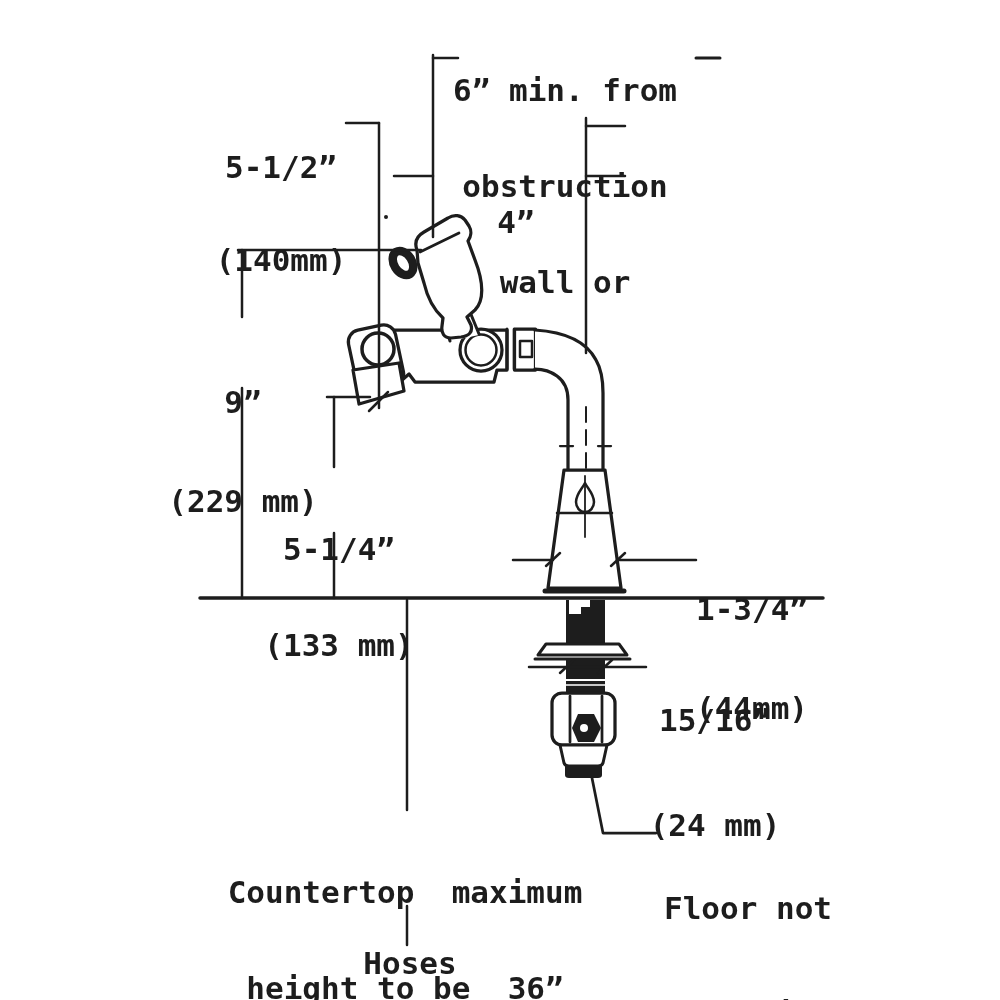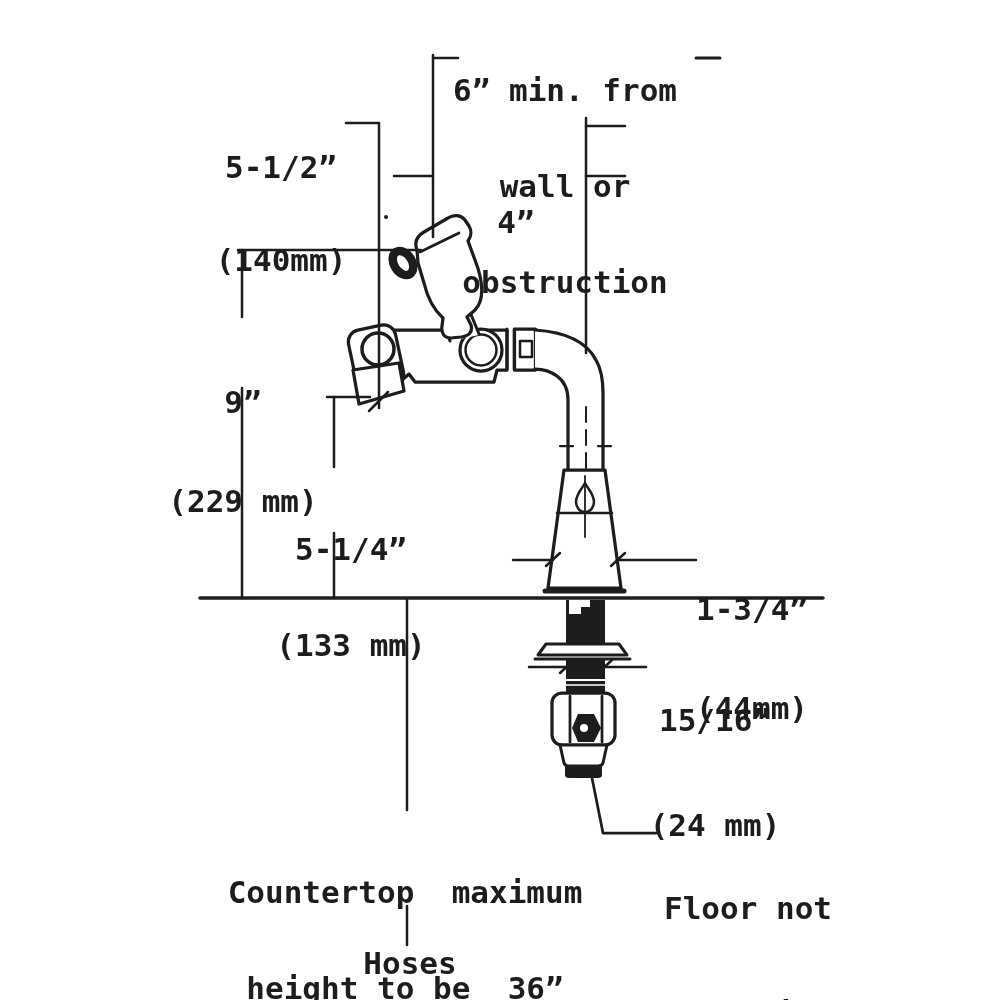--- a/index.html
+++ b/index.html
@@ -137,39 +137,39 @@
         <line x1="529" y1="667" x2="646" y2="667"></line>
         <line x1="560" y1="673" x2="574" y2="660"></line>
         <line x1="598" y1="673" x2="612" y2="660"></line>
         <circle cx="386" cy="217" r="2" fill="currentColor" stroke="none"></circle>
       </g>
     </g>
   </svg>
 
   <div class="dim" style="left:420px; top:10px; width:290px;">
     <div>6” min. from</div>
+    <div>obstruction</div>
     <div>wall or</div>
-    <div>obstruction</div>
   </div>
 
   <div class="dim lh31" style="left:201px; top:90px; width:160px;">
     <div>5-1/2”</div>
     <div>(140mm)</div>
   </div>
 
   <div class="dim lh33" style="left:436px; top:140px; width:160px;">
     <div>4”</div>
   </div>
 
   <div class="dim lh33" style="left:163px; top:320px; width:160px;">
     <div>9”</div>
     <div>(229 mm)</div>
   </div>
 
-  <div class="dim" style="left:271px; top:469px; width:160px;">
+  <div class="dim" style="left:259px; top:469px; width:160px;">
     <div>5-1/4”</div>
     <div>(133 mm)</div>
   </div>
 
   <div class="dim lh33" style="left:672px; top:527px; width:160px;">
     <div>1-3/4”</div>
     <div>(44mm)</div>
   </div>
 
   <div class="dim lh35" style="left:635px; top:633px; width:160px;">

